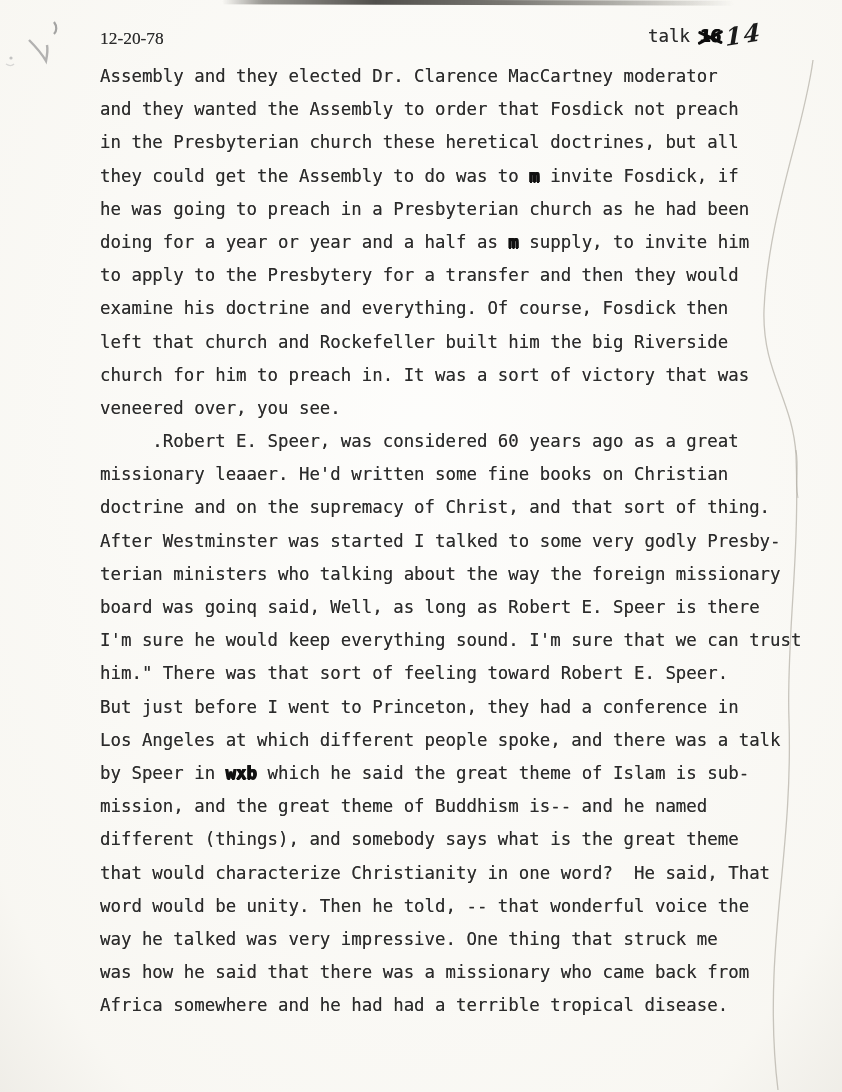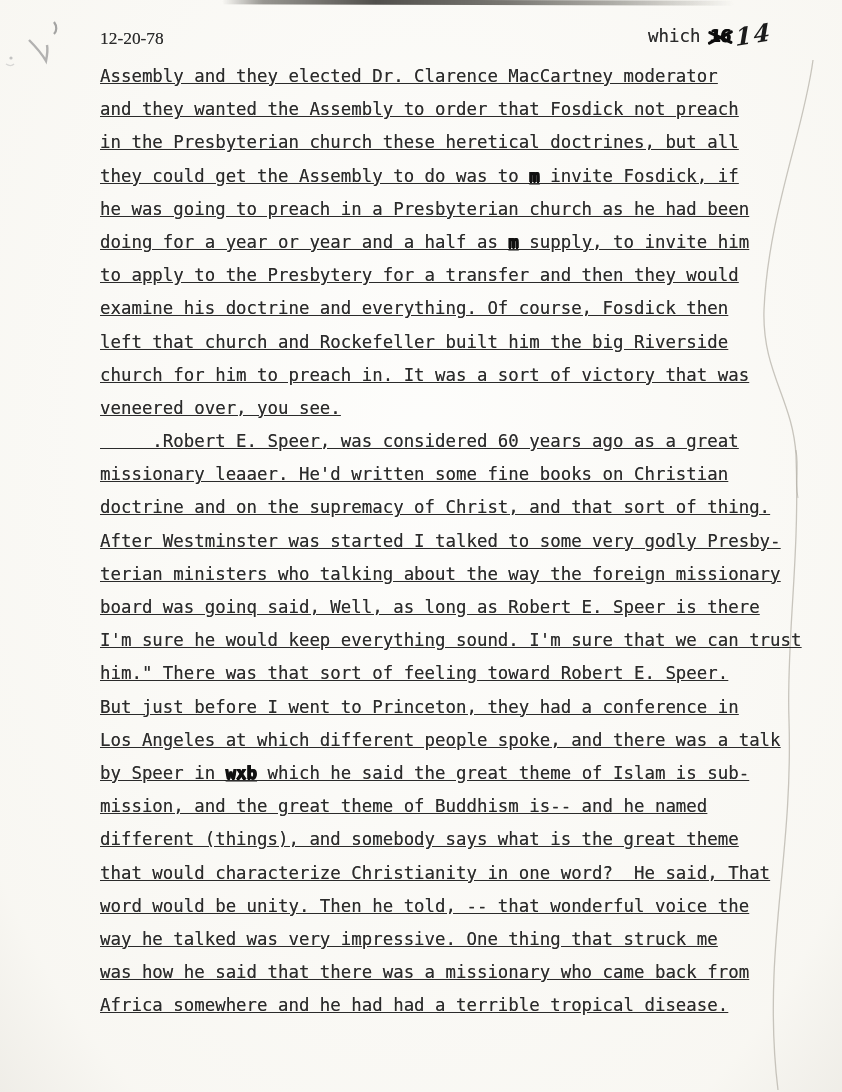--- a/index.html
+++ b/index.html
@@ -18,21 +18,21 @@
   .typed{
     font-family:"DejaVu Sans Mono","Liberation Mono",monospace;
     font-size:17.4px;
     color:#2b2b2b;
     text-shadow:0 0 0.5px rgba(20,20,20,0.55);
     white-space:pre;
   }
   #header-date{position:absolute;left:100px;top:28px;font-family:Liberation Serif, serif;}
   #header-page{position:absolute;left:648px;top:26px;display:flex;align-items:flex-start;}
   #body-text{position:absolute;left:100px;top:60px;}
-  #body-text .line{height:33.2px;line-height:33.2px;text-decoration:underline;}
+  #body-text .line{height:33.2px;line-height:33.2px;}
   .overstrike{
     font-weight:bold;
     color:#111;
     text-shadow:0.7px 0 0 #111, -0.7px 0 0 #111, 0 0.5px 0 #111;
   }
   
   .crossed{
     position:relative;display:inline-block;
     font-weight:bold;color:#0d0d0d;
     text-shadow:1px 0 0 #0d0d0d, -0.5px 0 0 #0d0d0d;
@@ -91,20 +91,20 @@
 
     <path d="M54,22 C57,26 57,31 54,34" fill="none" stroke="#8f8f8f" stroke-width="2.2" opacity="0.8"></path>
     <path d="M29,40 C35,46 42,54 46,61 C47,56 48,50 47,45" fill="none" stroke="#9a9a9a" stroke-width="2.4" opacity="0.75"></path>
     <circle cx="11" cy="58" r="1.6" fill="#b5b5b5" opacity="0.8"></circle>
     <path d="M6,64 C9,66 12,66 14,64" fill="none" stroke="#c2c2c2" stroke-width="1.4" opacity="0.6"></path>
   </svg>
 
   <div id="header-date" class="typed">12-20-78</div>
 
   <div id="header-page">
-    <span class="typed">which</span>
+    <span class="typed">talk</span>
     <span class="typed crossed">16</span>
     <span class="handwritten">14</span>
   </div>
 
   <div id="body-text" class="typed"><div class="line">Assembly and they elected Dr. Clarence MacCartney moderator</div><div class="line">and they wanted the Assembly to order that Fosdick not preach</div><div class="line">in the Presbyterian church these heretical doctrines, but all</div><div class="line">they could get the Assembly to do was to <span class="overstrike">m</span> invite Fosdick, if</div><div class="line">he was going to preach in a Presbyterian church as he had been</div><div class="line">doing for a year or year and a half as <span class="overstrike">m</span> supply, to invite him</div><div class="line">to apply to the Presbytery for a transfer and then they would</div><div class="line">examine his doctrine and everything. Of course, Fosdick then</div><div class="line">left that church and Rockefeller built him the big Riverside</div><div class="line">church for him to preach in. It was a sort of victory that was</div><div class="line">veneered over, you see.</div><div class="line">     .Robert E. Speer, was considered 60 years ago as a great</div><div class="line">missionary leaaer. He'd written some fine books on Christian</div><div class="line">doctrine and on the supremacy of Christ, and that sort of thing.</div><div class="line">After Westminster was started I talked to some very godly Presby-</div><div class="line">terian ministers who talking about the way the foreign missionary</div><div class="line">board was goinq said, Well, as long as Robert E. Speer is there</div><div class="line">I'm sure he would keep everything sound. I'm sure that we can trust</div><div class="line">him." There was that sort of feeling toward Robert E. Speer.</div><div class="line">But just before I went to Princeton, they had a conference in</div><div class="line">Los Angeles at which different people spoke, and there was a talk</div><div class="line">by Speer in <span class="overstrike">wxb</span> which he said the great theme of Islam is sub-</div><div class="line">mission, and the great theme of Buddhism is-- and he named</div><div class="line">different (things), and somebody says what is the great theme</div><div class="line">that would characterize Christianity in one word?  He said, That</div><div class="line">word would be unity. Then he told, -- that wonderful voice the</div><div class="line">way he talked was very impressive. One thing that struck me</div><div class="line">was how he said that there was a missionary who came back from</div><div class="line">Africa somewhere and he had had a terrible tropical disease.</div></div>
 
 </div>
 
 </body></html>

